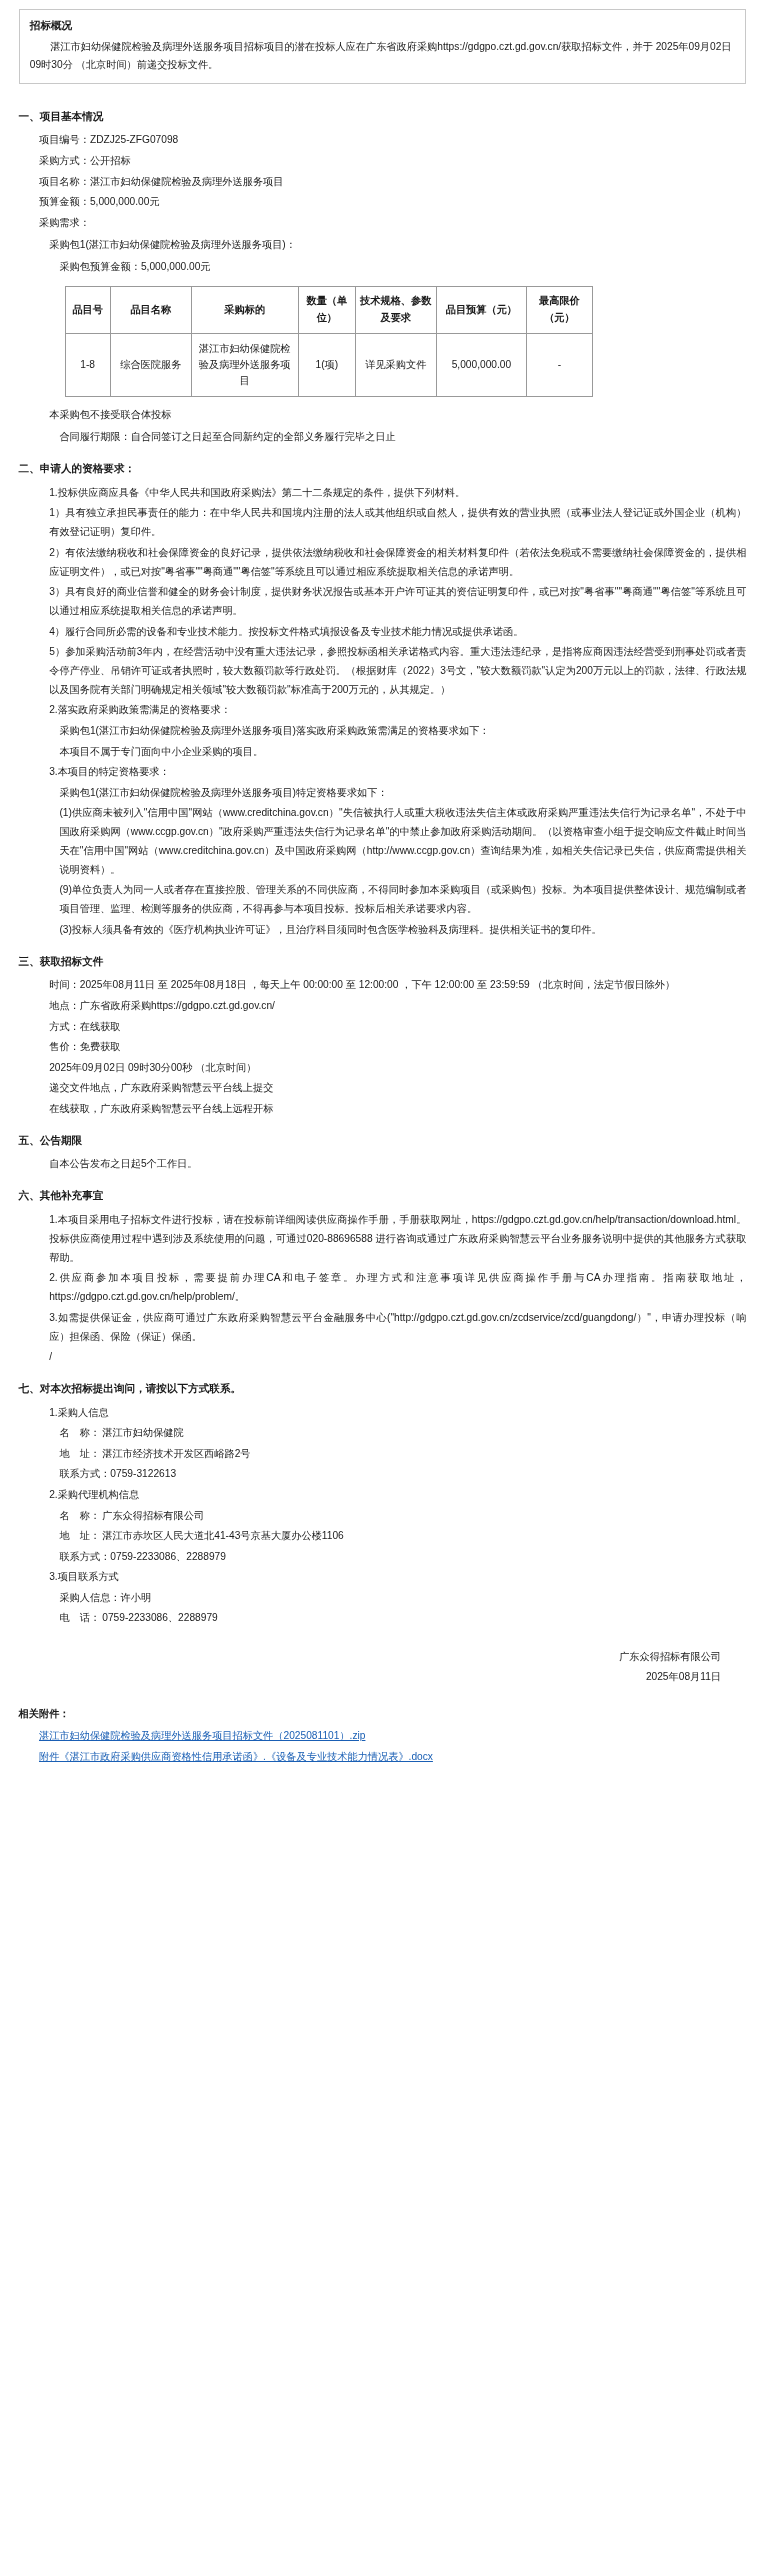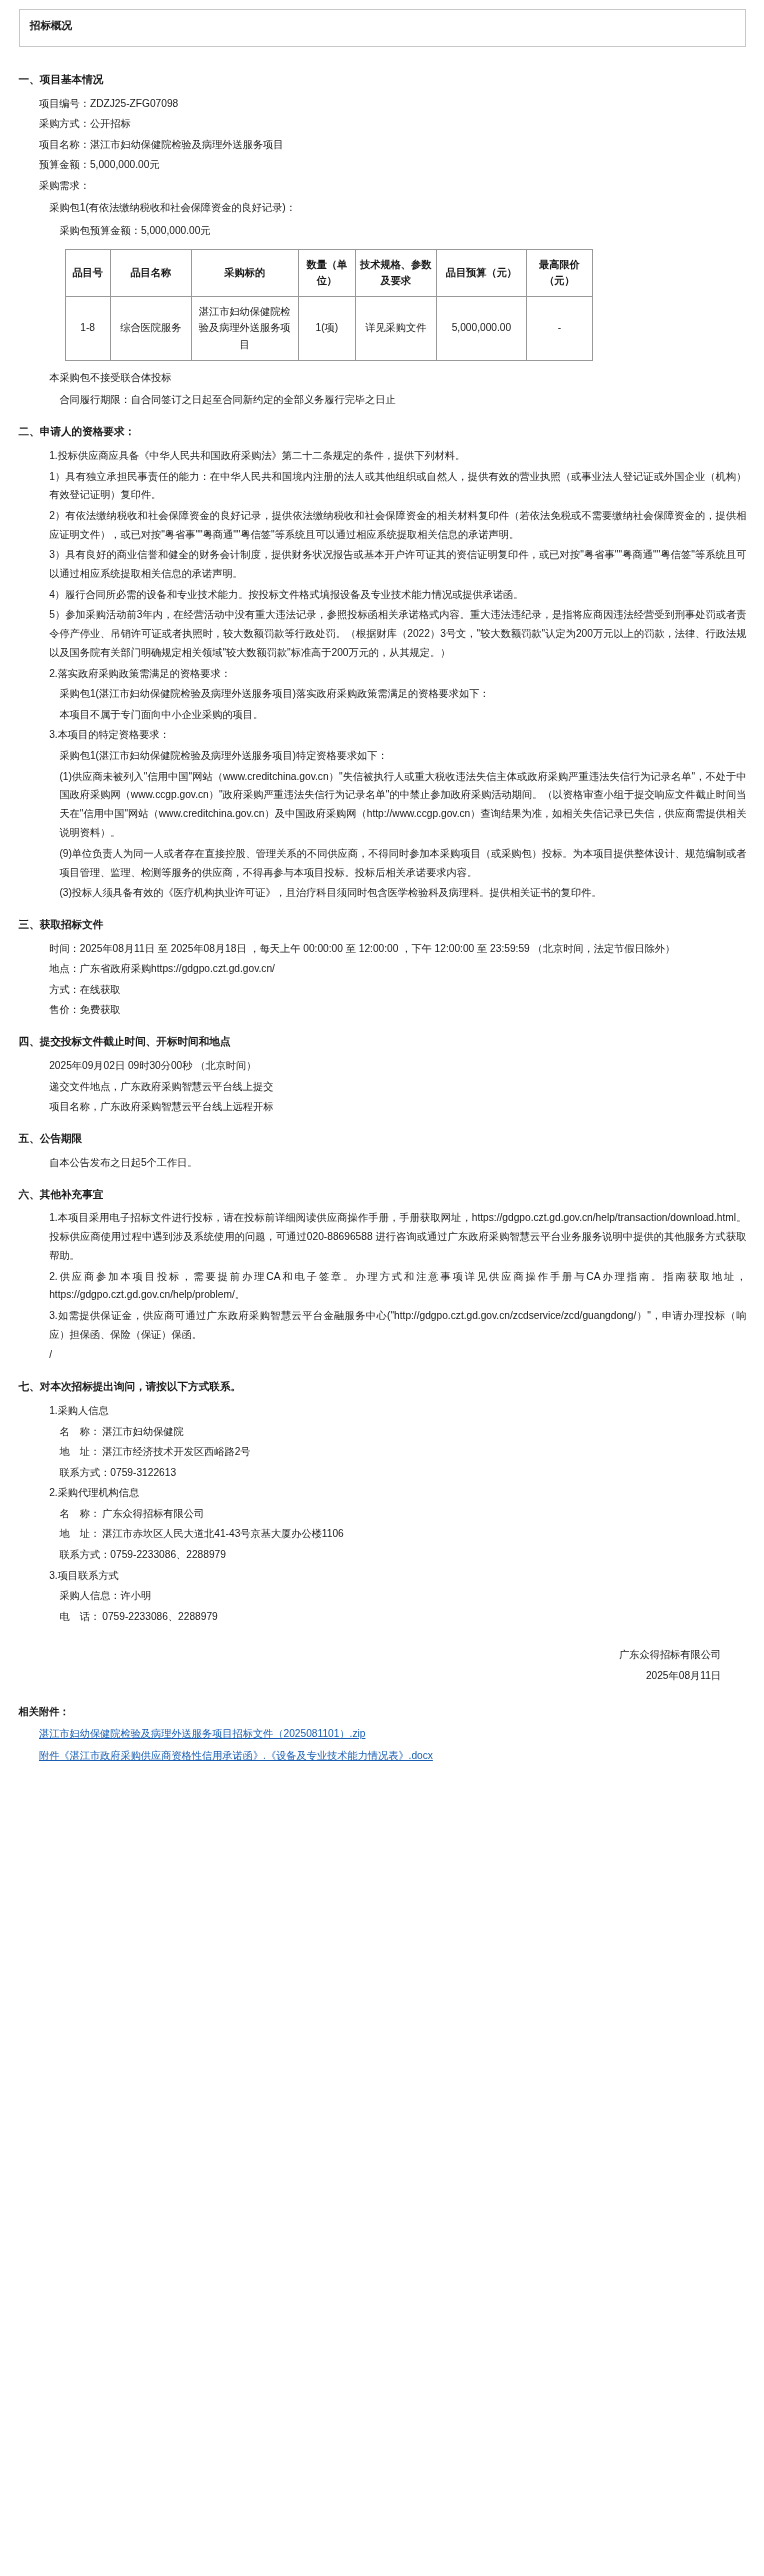--- a/index.html
+++ b/index.html
@@ -101,41 +101,42 @@
     min-width: 4.2em;
   }
 </style>
 </head>
 <body>
 
 <div class="page">
 
   <div class="summary-box">
     <div class="summary-title">招标概况</div>
+    <div class="summary-text">湛江市妇幼保健院检验及病理外送服务项目招标项目的潜在投标人应在广东省政府采购https://gdgpo.czt.gd.gov.cn/获取招标文件，并于 2025年09月02日 09时30分 （北京时间）前递交投标文件。</div>
   </div>
 
   <h2 class="section">一、项目基本情况</h2>
 
   <div class="lvl1">
     <span>项目编号：</span><span>ZDZJ25-ZFG07098</span>
   </div>
   <div class="lvl1">
     <span>采购方式：</span><span>公开招标</span>
   </div>
   <div class="lvl1">
     <span>项目名称：</span><span>湛江市妇幼保健院检验及病理外送服务项目</span>
   </div>
   <div class="lvl1">
     <span>预算金额：</span><span>5,000,000.00元</span>
   </div>
   <div class="lvl1">
     <span>采购需求：</span>
   </div>
 
-  <div class="pkg-block" style="margin-left:3em">采购包1(有依法缴纳税收和社会保障资金的良好记录)：</div>
+  <div class="pkg-block" style="margin-left:3em">采购包1(湛江市妇幼保健院检验及病理外送服务项目)：</div>
   <div class="pkg-block" style="margin-left:4em">采购包预算金额：5,000,000.00元</div>
 
   <table class="items">
     <thead>
       <tr>
         <th style="width:49px">品目号</th>
         <th style="width:100px">品目名称</th>
         <th style="width:137px">采购标的</th>
         <th style="width:61px">数量（单位）</th>
         <th style="width:95px">技术规格、参数及要求</th>
@@ -182,24 +183,23 @@
   <div class="block-p">
     <span>地点：</span><span>广东省政府采购https://gdgpo.czt.gd.gov.cn/</span>
   </div>
   <div class="block-p">
     <span>方式：</span><span>在线获取</span>
   </div>
   <div class="block-p">
     <span>售价：</span><span>免费获取</span>
   </div>
 
-  <h2 class="section">四、提交投标文件截止时间、开标时间和地点</h2>
   <div class="block-p">2025年09月02日 09时30分00秒 （北京时间）</div>
   <div class="block-p">递交文件地点，广东政府采购智慧云平台线上提交</div>
-  <div class="block-p">项目名称，广东政府采购智慧云平台线上远程开标</div>
+  <div class="block-p">在线获取，广东政府采购智慧云平台线上远程开标</div>
 
   <h2 class="section">五、公告期限</h2>
   <div class="block-p">自本公告发布之日起5个工作日。</div>
 
   <h2 class="section">六、其他补充事宜</h2>
   <div class="block-p para-justify">1.本项目采用电子招标文件进行投标，请在投标前详细阅读供应商操作手册，手册获取网址，https://gdgpo.czt.gd.gov.cn/help/transaction/download.html。投标供应商使用过程中遇到涉及系统使用的问题，可通过020-88696588 进行咨询或通过广东政府采购智慧云平台业务服务说明中提供的其他服务方式获取帮助。</div>
   <div class="block-p para-justify">2.供应商参加本项目投标，需要提前办理CA和电子签章。办理方式和注意事项详见供应商操作手册与CA办理指南。指南获取地址，https://gdgpo.czt.gd.gov.cn/help/problem/。</div>
   <div class="block-p para-justify">3.如需提供保证金，供应商可通过广东政府采购智慧云平台金融服务中心("http://gdgpo.czt.gd.gov.cn/zcdservice/zcd/guangdong/）"，申请办理投标（响应）担保函、保险（保证）保函。</div>
   <div class="slash">/</div>
 

